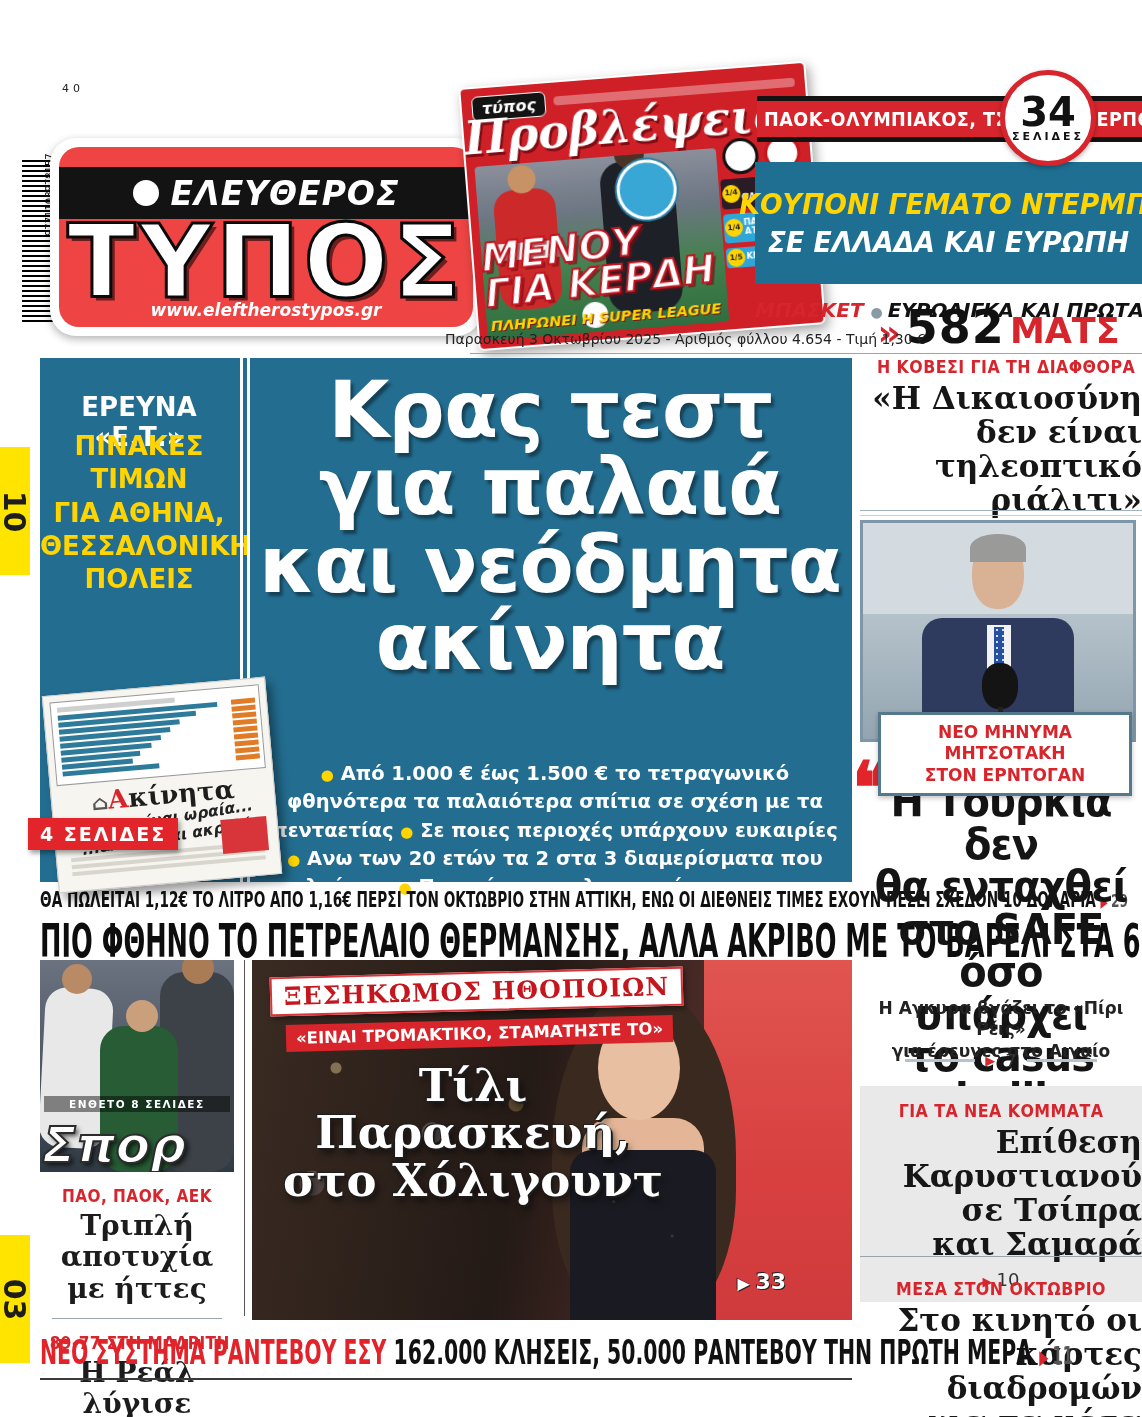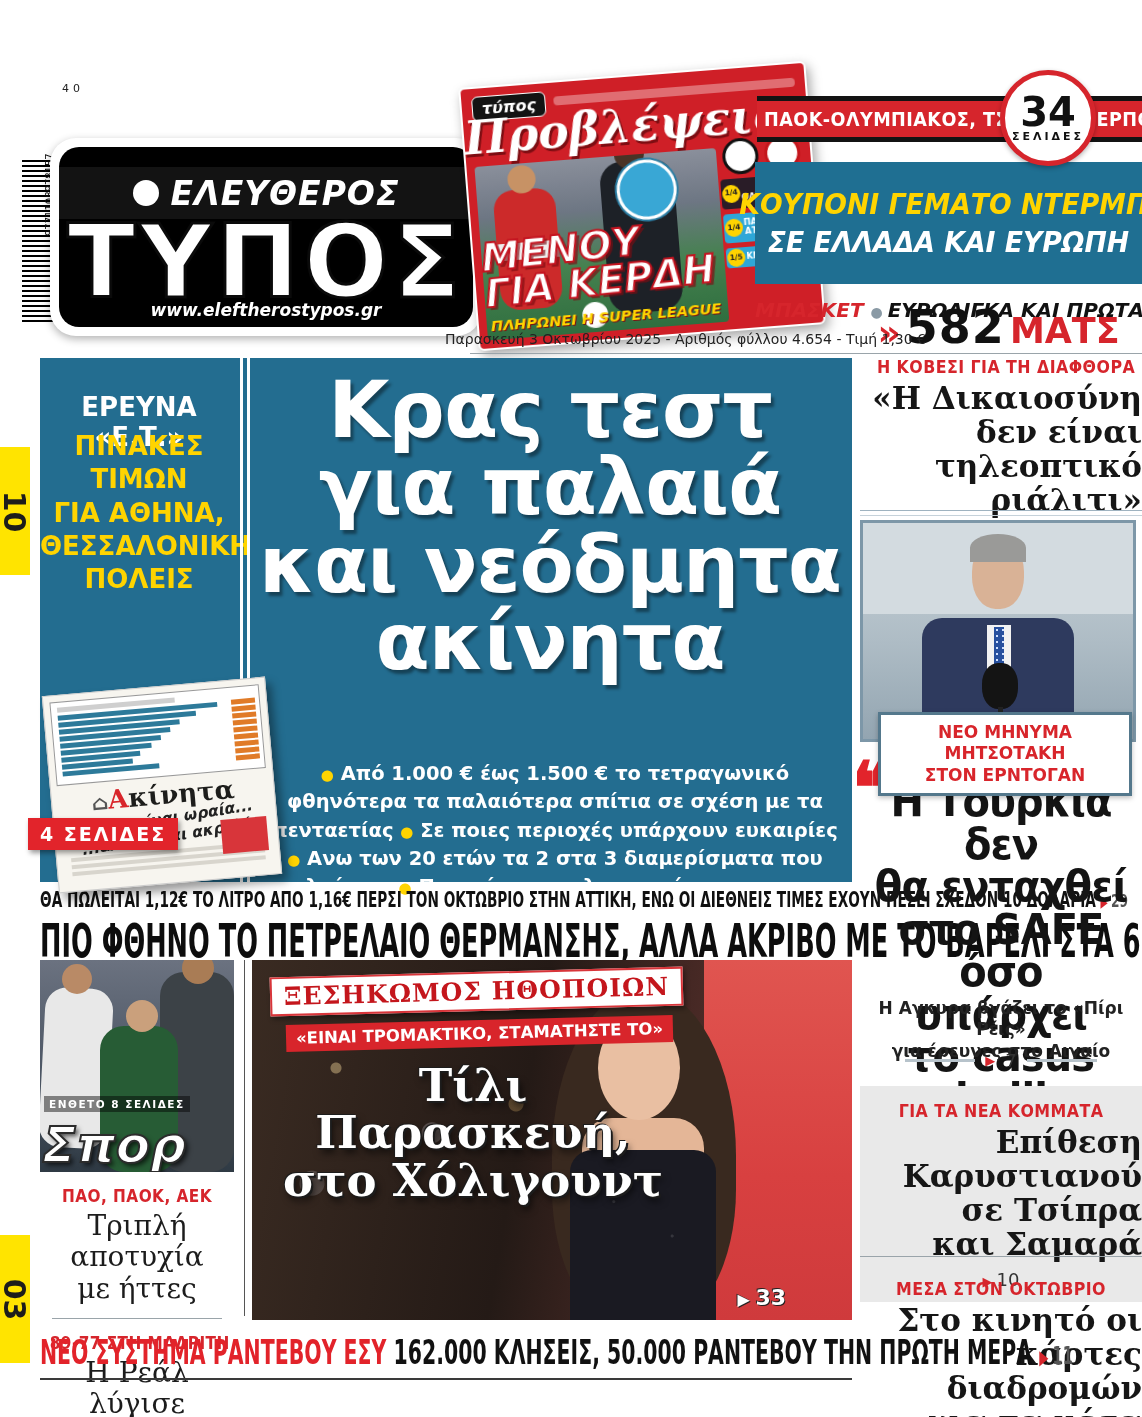--- a/index.html
+++ b/index.html
@@ -15,21 +15,21 @@
   
   .barcode-box{position:absolute;left:14px;top:150px;width:74px;height:186px;background:#fff;}
   .barcode-bars{position:absolute;left:8px;top:10px;width:34px;height:162px;
     background:repeating-linear-gradient(180deg,#000 0 2px,#fff 2px 5px);}
   .barcode-num{position:absolute;left:30px;top:86px;font-size:10px;color:#111;white-space:nowrap;
     transform:rotate(-90deg);transform-origin:left top;}
 
   
   .masthead{position:absolute;left:50px;top:138px;width:432px;height:198px;background:#fff;
     border-radius:26px;box-shadow:0 3px 8px rgba(0,0,0,.3);}
-  .masthead-red{position:absolute;inset:9px;background:#000000;border-radius:20px;overflow:hidden;}
+  .masthead-red{position:absolute;inset:9px;background:#ef4444;border-radius:20px;overflow:hidden;}
   .brand-top{position:absolute;left:-6px;right:-6px;top:20px;height:52px;background:#131313;
     display:flex;align-items:center;justify-content:center;gap:12px;
     color:#fff;font-weight:800;font-style:italic;font-size:33px;letter-spacing:1px;}
   .brand-dot{width:26px;height:26px;border-radius:50%;background:#fff;display:inline-block;}
   .brand-main{position:absolute;left:0;right:0;top:62px;text-align:center;
     font-size:100px;font-weight:800;color:#fff;letter-spacing:4px;line-height:1.05;
     -webkit-text-stroke:3px #0a0a0a;text-shadow:4px 4px 0 rgba(0,0,0,.55);transform:scaleY(1.02);}
   .brand-site{position:absolute;left:0;right:0;bottom:7px;text-align:center;color:#fff;
     font-weight:800;font-style:italic;font-size:17px;}
 
@@ -149,28 +149,28 @@
   .sports-photo{position:relative;height:212px;overflow:hidden;
     background:linear-gradient(180deg,#6b7280 0%,#4b5563 55%,#2f3a44 100%);}
   .sp-white{position:absolute;left:2px;top:28px;width:68px;height:160px;border-radius:22px;
     background:#e8e8e8;transform:rotate(3deg);}
   .sp-h1{position:absolute;left:22px;top:4px;width:30px;height:30px;border-radius:50%;background:#b98a66;}
   .sp-green{position:absolute;left:60px;top:66px;width:78px;height:146px;border-radius:24px;background:#275c35;}
   .sp-h2{position:absolute;left:86px;top:40px;width:32px;height:32px;border-radius:50%;background:#caa07c;}
   .sp-grey{position:absolute;right:0px;top:12px;width:74px;height:200px;border-radius:24px;background:#3c4247;}
   .sp-h3{position:absolute;right:20px;top:-8px;width:32px;height:32px;border-radius:50%;background:#a97c55;}
   .sp-insert{position:absolute;left:4px;bottom:60px;background:rgba(0,0,0,.45);color:#fff;
-    font-weight:800;font-size:10.5px;letter-spacing:1.5px;padding:2px 5px;}
+    font-weight:800;font-size:10.5px;letter-spacing:1.5px;padding:2px 25px;}
   .sp-logo{position:absolute;left:2px;bottom:2px;color:#fff;font-weight:800;font-style:italic;
     font-size:50px;line-height:1;-webkit-text-stroke:2px #2c2c2c;
     text-shadow:3px 3px 5px rgba(0,0,0,.7);}
   .sports .kick{margin-top:14px;text-align:center;color:#d6252c;font-weight:800;font-size:17px;
     letter-spacing:.5px;white-space:nowrap;transform:scaleX(.9);}
   .sports .head{margin-top:4px;text-align:center;font-family:"DejaVu Serif","Liberation Serif",serif;
-    font-weight:400;font-size:28px;line-height:1.12;color:#1c1c1c;}
+    font-weight:700;font-size:28px;line-height:1.12;color:#1c1c1c;}
   .sports .rule{width:88%;height:1px;background:#9aa4aa;margin:14px auto 10px auto;}
   .vline{position:absolute;left:244px;top:960px;width:1px;height:356px;background:#555;}
 
   
   .ai{position:absolute;left:252px;top:960px;width:600px;height:360px;overflow:hidden;background:#1c1411;}
   .ai-bg{position:absolute;inset:0;
     background:
       radial-gradient(circle at 6% 12%,rgba(255,205,120,.5) 0 7px,transparent 8px),
       radial-gradient(circle at 14% 30%,rgba(255,225,160,.4) 0 5px,transparent 6px),
       radial-gradient(circle at 24% 10%,rgba(255,205,120,.45) 0 9px,transparent 10px),
@@ -193,21 +193,21 @@
       radial-gradient(circle at 70% 50%,rgba(255,255,255,.12) 0 1px,transparent 2px),
       #1a1a22;}
   .ai-kicker{position:absolute;left:18px;top:12px;background:#fff;border:2px solid #d8353a;
     color:#c4161c;font-family:"DejaVu Serif","Liberation Serif",serif;font-weight:800;font-size:25px;
     letter-spacing:1px;padding:3px 12px;transform:rotate(-1.5deg);box-shadow:2px 3px 5px rgba(0,0,0,.4);}
   .ai-quote{position:absolute;left:34px;top:60px;background:#d8252b;color:#fff;font-weight:800;
     font-size:16.5px;padding:4px 10px;transform:rotate(-1.5deg);}
   .ai-head{position:absolute;left:6px;top:102px;width:430px;text-align:center;
     font-family:"DejaVu Serif","Liberation Serif",serif;font-weight:800;font-size:45px;line-height:1.05;
     color:#fff;text-shadow:2px 2px 0 #1c1c1c,-1px -1px 0 #1c1c1c,3px 5px 7px rgba(0,0,0,.6);}
-  .ai-page{position:absolute;right:66px;bottom:10px;color:#fff;font-weight:800;font-size:22px;
+  .ai-page{position:absolute;right:66px;bottom:26px;color:#fff;font-weight:800;font-size:22px;
     text-shadow:1px 1px 0 #222,-1px -1px 0 #222;}
   .ai-page .arr{font-size:16px;}
 
   
   .rcol{position:absolute;left:860px;top:356px;width:282px;}
   .rc-kick{text-align:center;color:#d6252c;font-weight:800;font-size:18px;white-space:nowrap;
     transform:scaleX(.88);letter-spacing:.5px;}
   .rc-head{text-align:right;font-family:"DejaVu Serif","Liberation Serif",serif;font-weight:800;
     font-size:31px;line-height:1.1;color:#161616;}
   .rc-page{text-align:center;margin-top:8px;font-size:18px;color:#333;}

